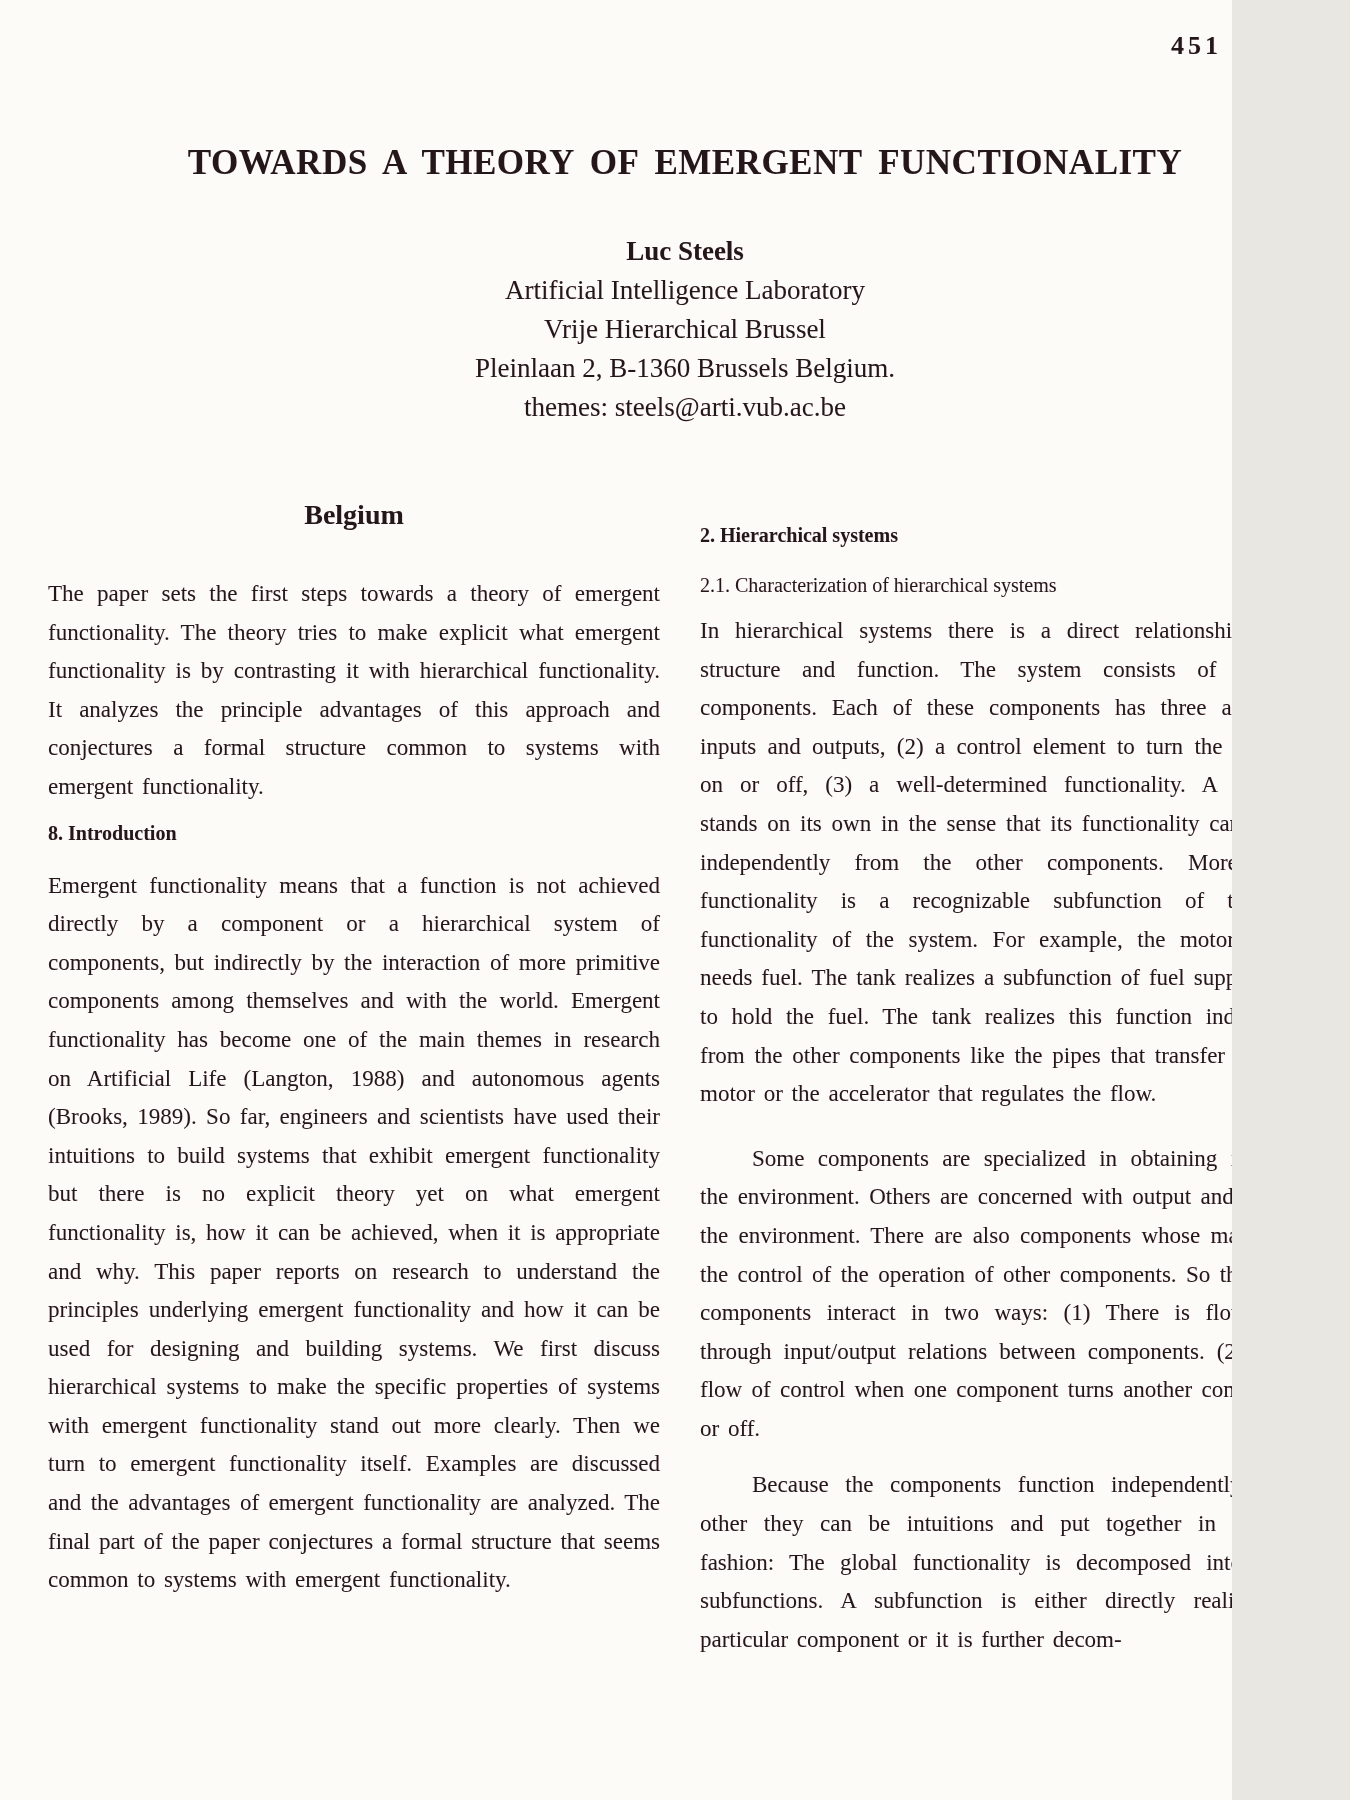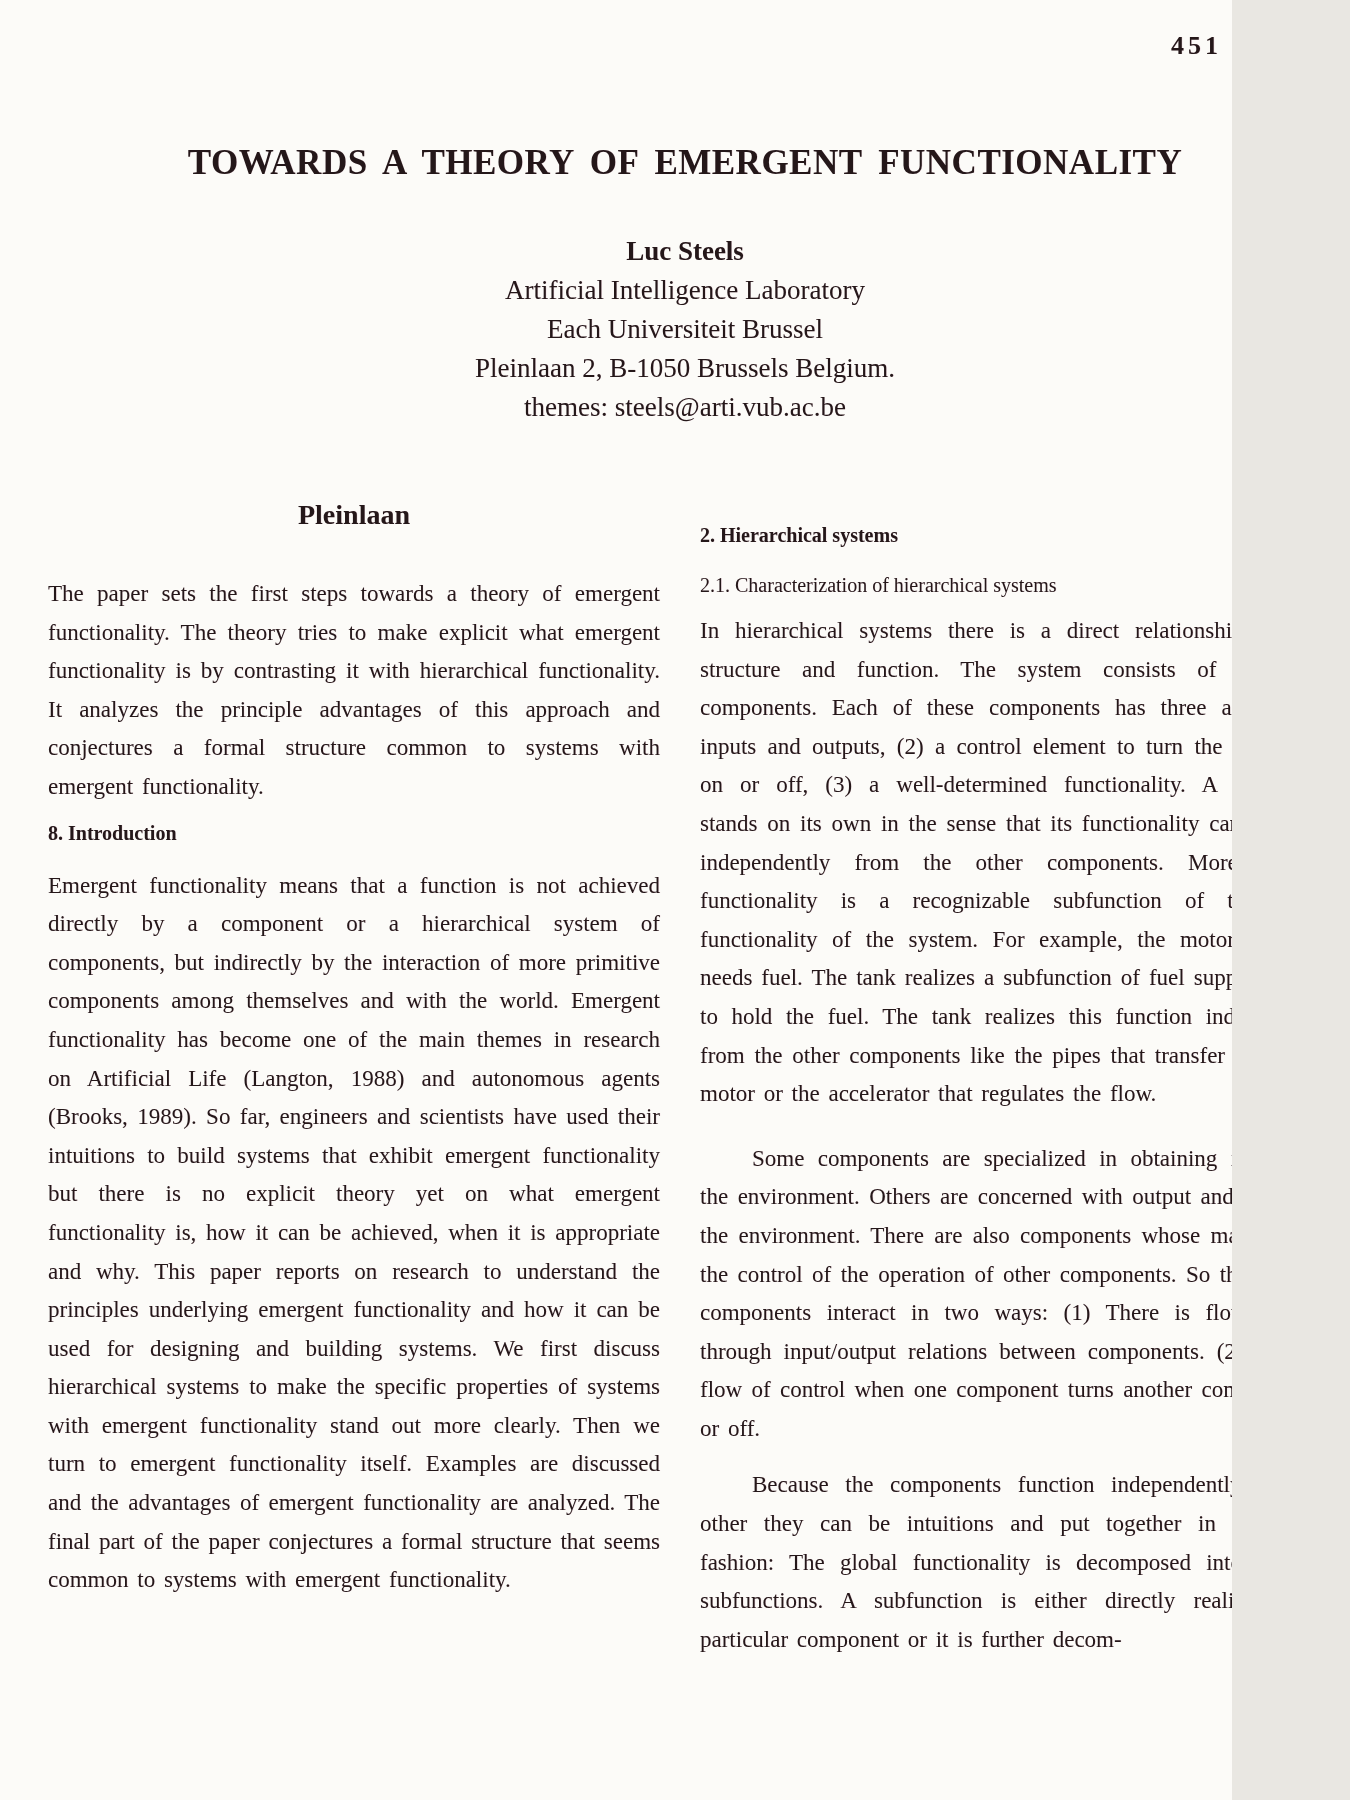--- a/index.html
+++ b/index.html
@@ -95,28 +95,28 @@
 
 <div class="page">
 
   <div class="page-number">451</div>
 
   <header class="front-matter">
     <h1 class="title">TOWARDS A THEORY OF EMERGENT FUNCTIONALITY</h1>
     <div class="byline-block">
       <div class="author-line">Luc Steels</div>
       <div>Artificial Intelligence Laboratory</div>
-      <div>Each Universiteit Brussel</div>
-      <div>Pleinlaan 2, B-1050 Brussels Belgium.</div>
+      <div>Vrije Hierarchical Brussel</div>
+      <div>Pleinlaan 2, B-1360 Brussels Belgium.</div>
       <div>themes: steels@arti.vub.ac.be</div>
     </div>
   </header>
 
   <section class="col col-left">
-    <h2 class="abstract-heading">Pleinlaan</h2>
+    <h2 class="abstract-heading">Belgium</h2>
     <p class="abstract-body">The paper sets the first steps towards a theory of emergent functionality. The theory tries to make explicit what emergent functionality is by contrasting it with hierarchical functionality. It analyzes the principle advantages of this approach and conjectures a formal structure common to systems with emergent functionality.</p>
     <h2 class="sec-heading intro-heading">8. Introduction</h2>
     <p class="intro-body">Emergent functionality means that a function is not achieved directly by a component or a hierarchical system of components, but indirectly by the interaction of more primitive components among themselves and with the world. Emergent functionality has become one of the main themes in research on Artificial Life (Langton, 1988) and autonomous agents (Brooks, 1989). So far, engineers and scientists have used their intuitions to build systems that exhibit emergent functionality but there is no explicit theory yet on what emergent functionality is, how it can be achieved, when it is appropriate and why. This paper reports on research to understand the principles underlying emergent functionality and how it can be used for designing and building systems. We first discuss hierarchical systems to make the specific properties of systems with emergent functionality stand out more clearly. Then we turn to emergent functionality itself. Examples are discussed and the advantages of emergent functionality are analyzed. The final part of the paper conjectures a formal structure that seems common to systems with emergent functionality.</p>
   </section>
 
   <section class="col col-right">
     <h2 class="sec-heading">2. Hierarchical systems</h2>
     <h3 class="subsec-heading">2.1. Characterization of hierarchical systems</h3>
     <p class="rc-p1">In hierarchical systems there is a direct relationship between structure and function. The system consists of a set of components. Each of these components has three aspects: (1) inputs and outputs, (2) a control element to turn the component on or off, (3) a well-determined functionality. A component stands on its own in the sense that its functionality can be tested independently from the other components. Moreover this functionality is a recognizable subfunction of the global functionality of the system. For example, the motor of a car needs fuel. The tank realizes a subfunction of fuel supply, namely to hold the fuel. The tank realizes this function independently from the other components like the pipes that transfer fuel to the motor or the accelerator that regulates the flow.</p>
     <p class="rc-p2">Some components are specialized in obtaining input from the environment. Others are concerned with output and actions in the environment. There are also components whose major role is the control of the operation of other components. So the different components interact in two ways: (1) There is flow of data through input/output relations between components. (2) There is flow of control when one component turns another component on or off.</p>

